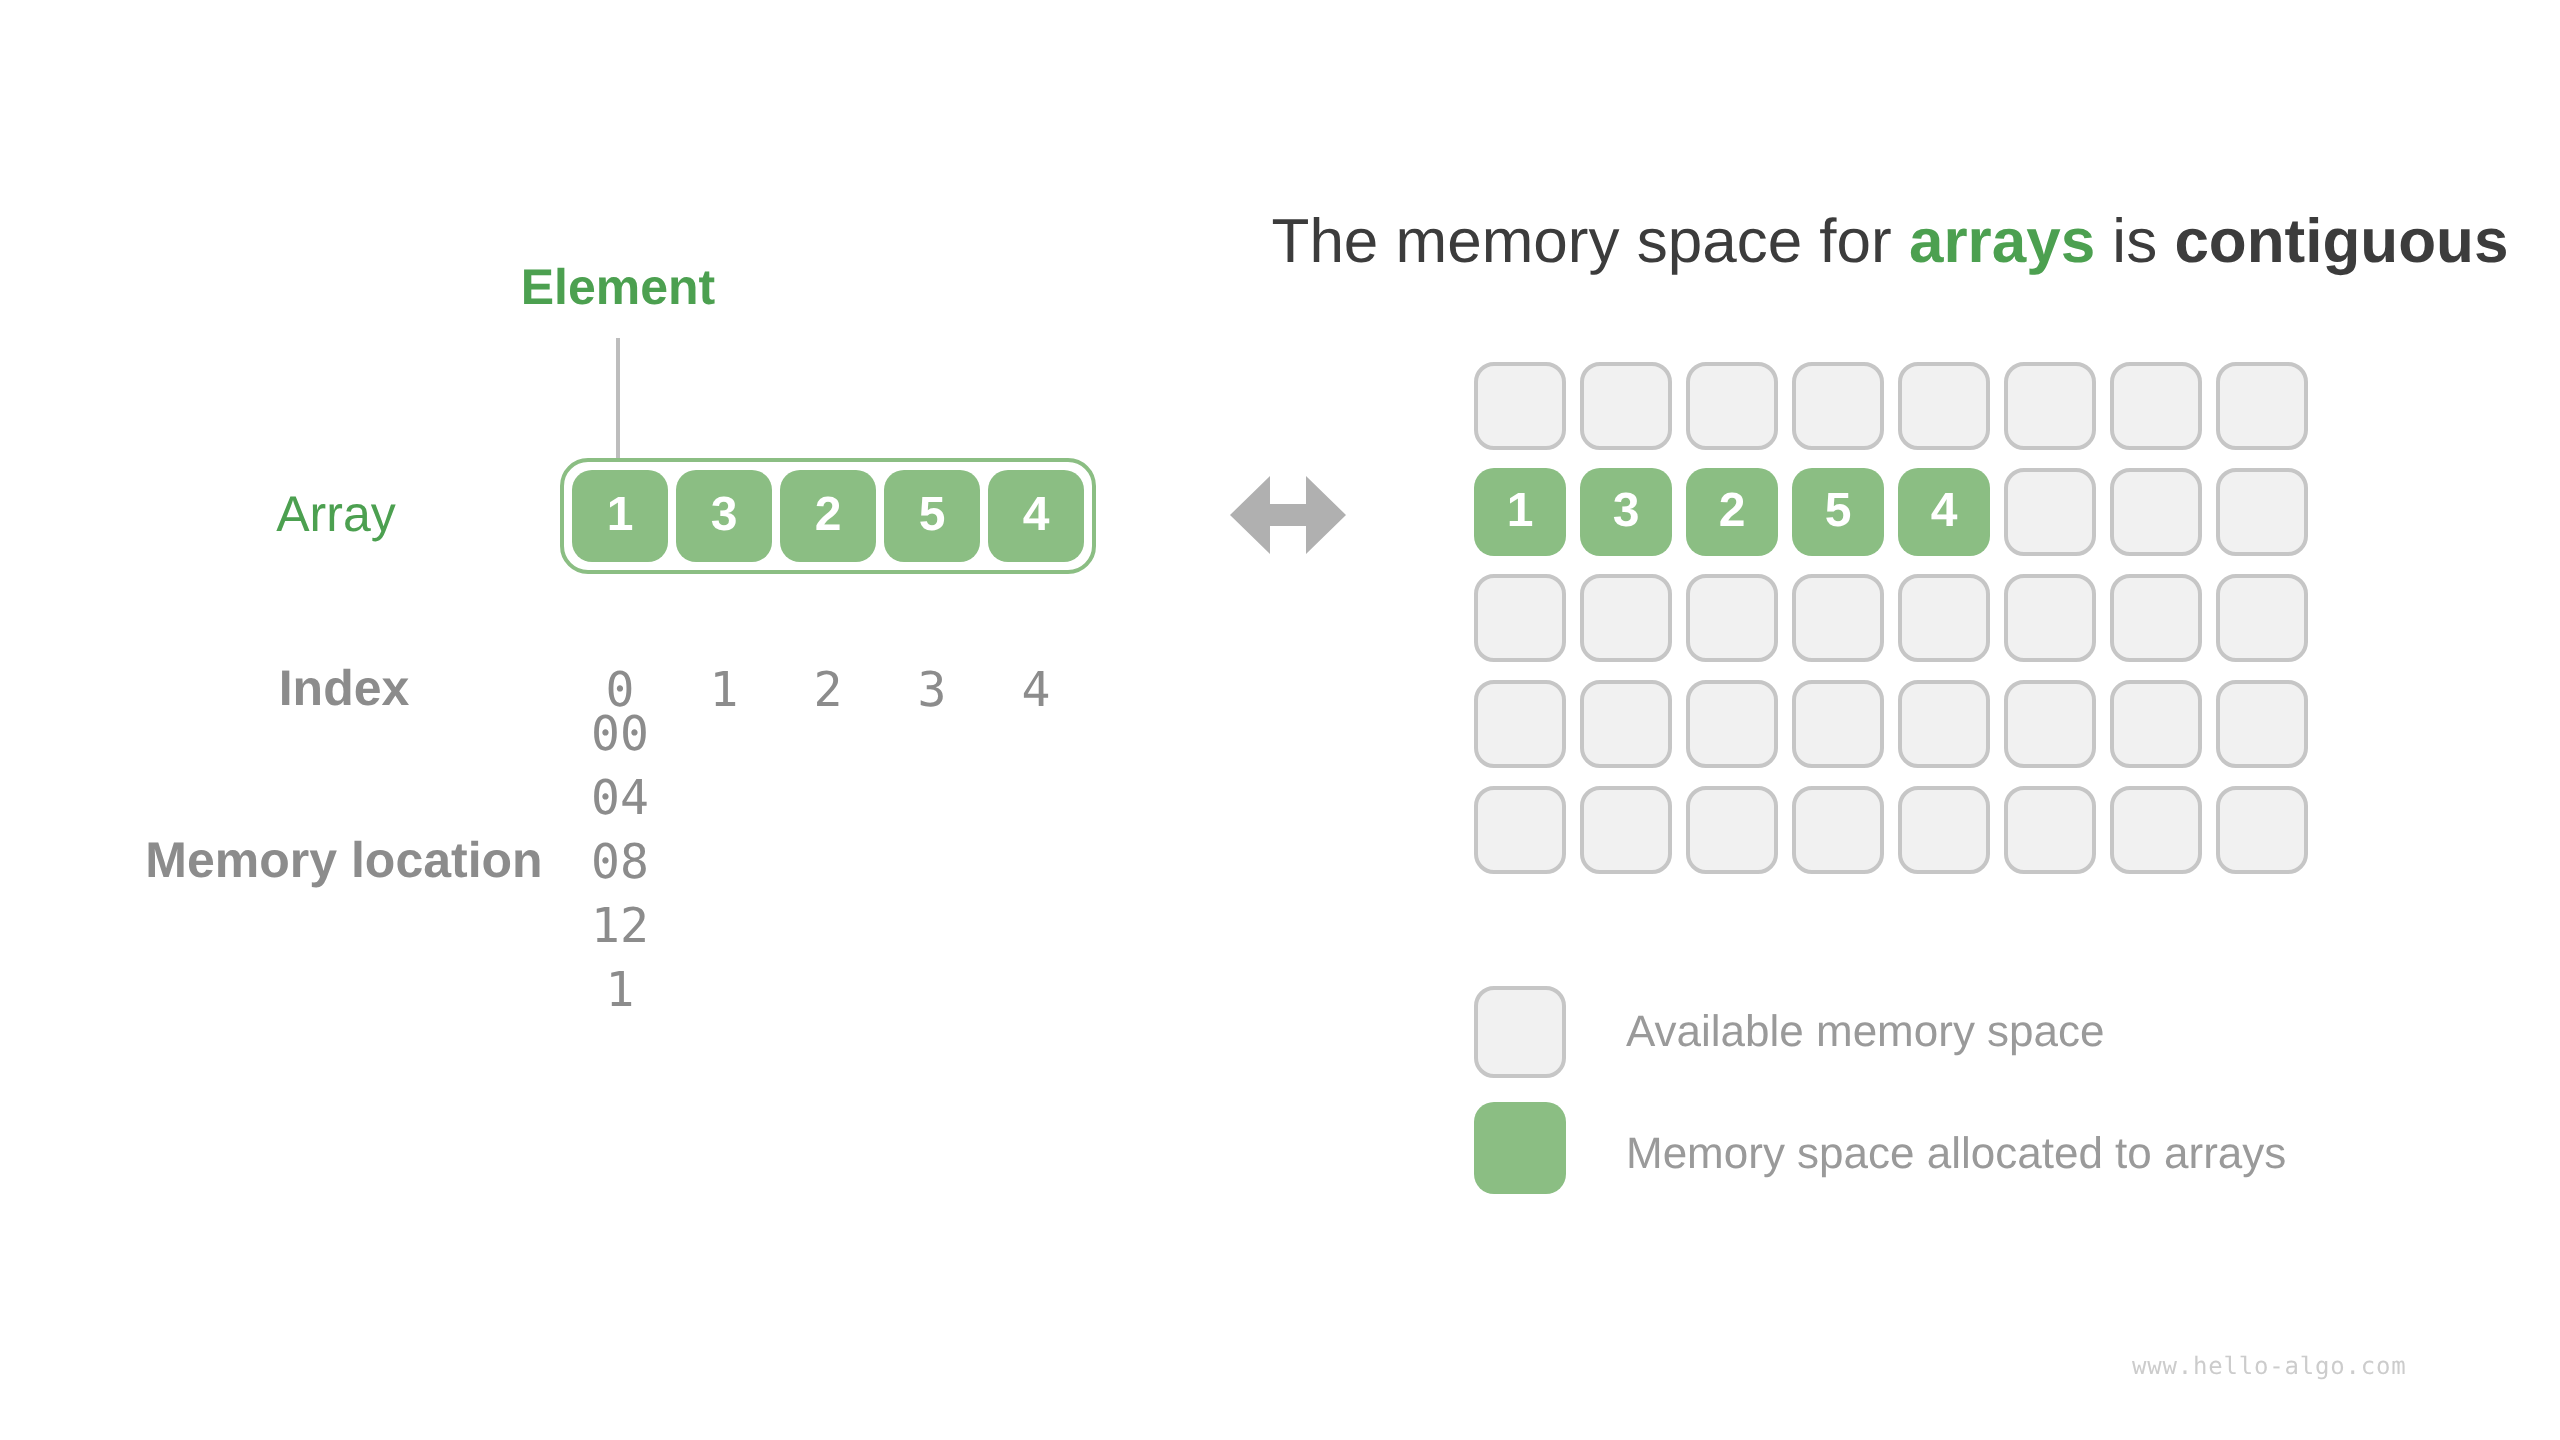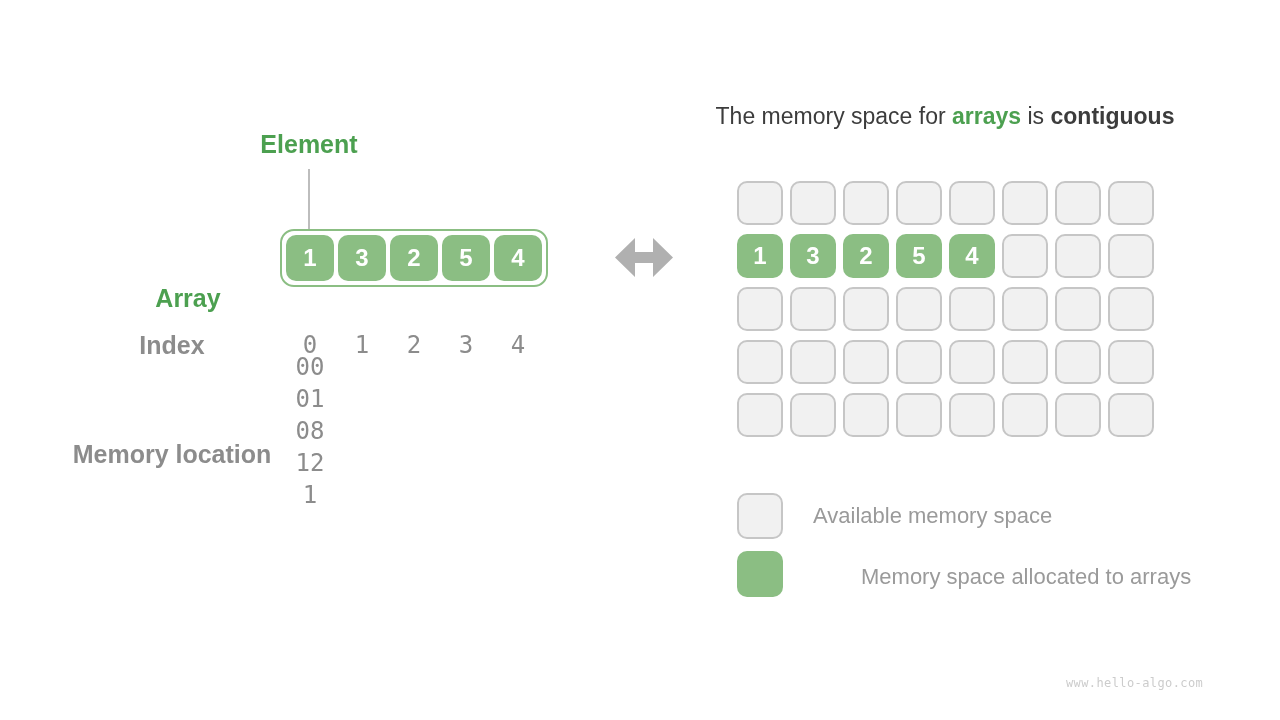--- a/index.html
+++ b/index.html
@@ -26,26 +26,25 @@
     white-space: nowrap;
   }
   .connector {
     position: absolute;
     left: 308px; top: 169px;
     width: 1.5px; height: 60px;
     background: var(--connector-gray);
   }
   .array-label {
     position: absolute;
-    left: 188px; top: 258px;
+    left: 168px; top: 258px;
     transform: translate(-50%, -50%);
-    font-size: 25px; font-weight: 700;
+    font-size: 25px; font-weight: 400;
     color: var(--green-text);
     white-space: nowrap;
-    margin-top: 40px;
   }
   .array-box {
     position: absolute;
     left: 280px; top: 229px;
     display: inline-flex;
     gap: 4px;
     padding: 4px;
     border: 2px solid var(--green-fill);
     border-radius: 14px;
     background: #ffffff;
@@ -60,21 +59,21 @@
   }
   .row-label {
     position: absolute;
     left: 172px;
     transform: translate(-50%, -50%);
     font-size: 25px; font-weight: 700;
     color: var(--label-gray);
     white-space: nowrap;
   }
   .index-label { top: 345px; }
-  .mem-label   { top: 454px; }
+  .mem-label   { top: 431px; }
   .num-row {
     position: absolute;
     left: 286px;
     transform: translateY(-50%);
     display: flex;
     gap: 4px;
     font-family: "DejaVu Sans Mono", monospace;
     font-size: 24px;
     color: var(--label-gray);
   }
@@ -89,21 +88,21 @@
   .double-arrow {
     position: absolute;
     left: 615px; top: 238px;
   }
 
   
   .title {
     position: absolute;
     left: 945px; top: 103px;
     transform: translateX(-50%);
-    font-size: 23px;
+    font-size: 31px;
     color: var(--title-dark);
     white-space: nowrap;
   }
   .title .green { color: var(--green-text); font-weight: 700; }
   .title .bold  { font-weight: 700; }
 
   .memory-grid {
     position: absolute;
     left: 737px; top: 181px;
     display: grid;
@@ -146,21 +145,21 @@
   .legend-label {
     position: absolute;
     left: 813px;
     transform: translateY(-50%);
     font-size: 22px;
     color: var(--legend-text);
     white-space: nowrap;
     text-align: right;
   }
   .legend-label.first  { top: 516px; }
-  .legend-label.second { top: 577px; margin-left: 48px; }
+  .legend-label.second { top: 577px; }
 
   
   .watermark {
     position: absolute;
     left: 1066px; top: 676px;
     font-family: "DejaVu Sans Mono", monospace;
     font-size: 12px;
     letter-spacing: 0.4px;
     color: var(--watermark-gray);
     white-space: nowrap;
@@ -187,21 +186,21 @@
       <div class="num-cell">0</div>
       <div class="num-cell">1</div>
       <div class="num-cell">2</div>
       <div class="num-cell">3</div>
       <div class="num-cell">4</div>
     </div>
 
   <div class="row-label mem-label">Memory location</div>
   <div class="num-row mem-row">
       <div class="num-cell">00</div>
-      <div class="num-cell">01</div>
+      <div class="num-cell">04</div>
       <div class="num-cell">08</div>
       <div class="num-cell">12</div>
       <div class="num-cell">1</div>
     </div>
 
   <svg class="double-arrow" width="58" height="39" viewBox="0 0 58 39">
     <path d="M0 19.5 L20 0 L20 14 L38 14 L38 0 L58 19.5 L38 39 L38 25 L20 25 L20 39 Z" style="fill: var(--arrow-gray);"></path>
   </svg>
 
   <div class="title">

